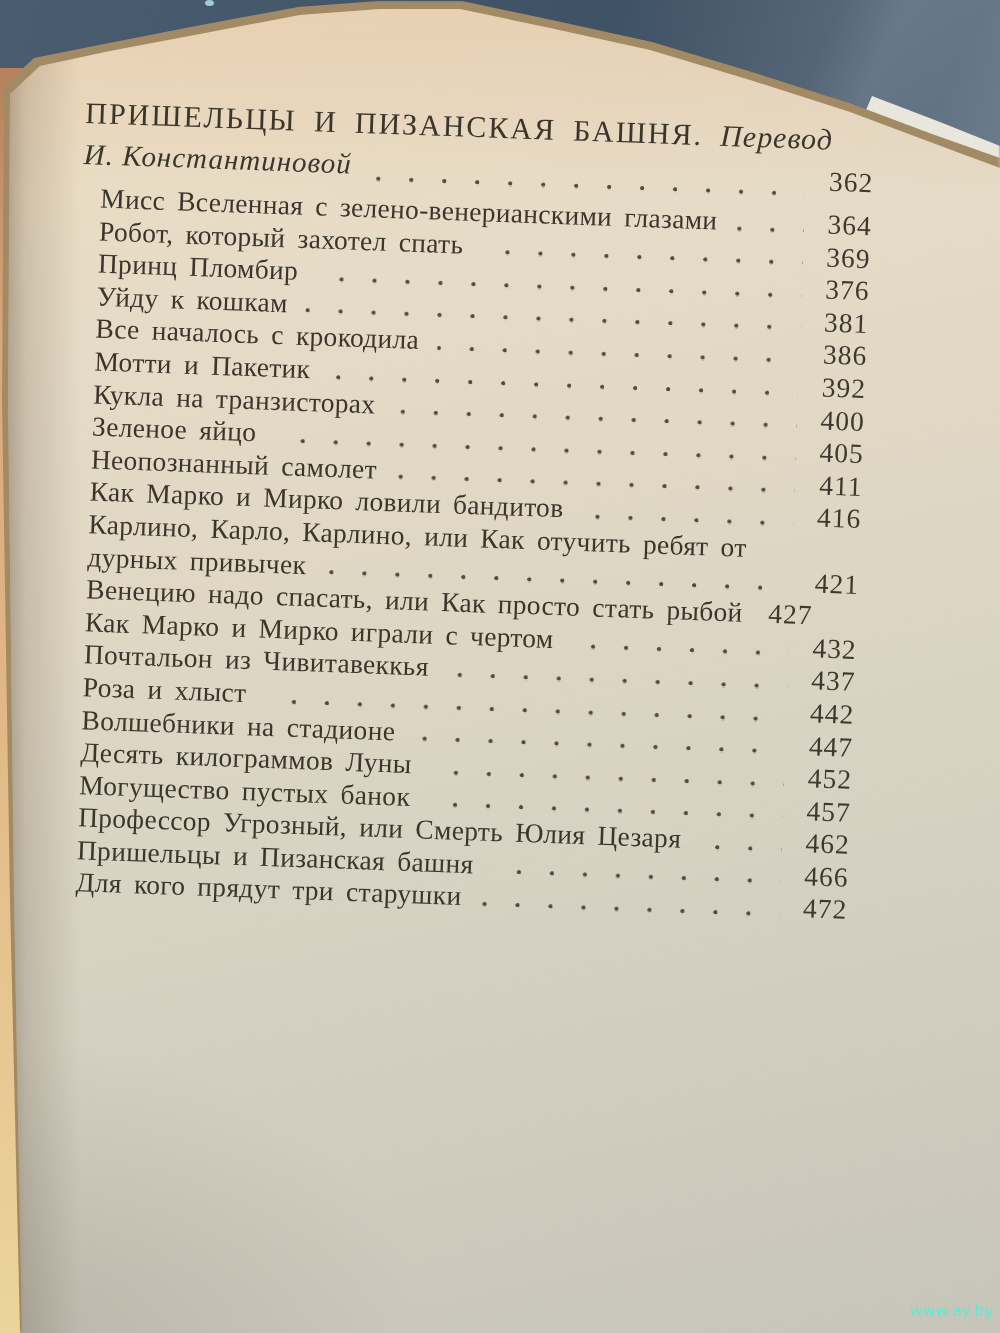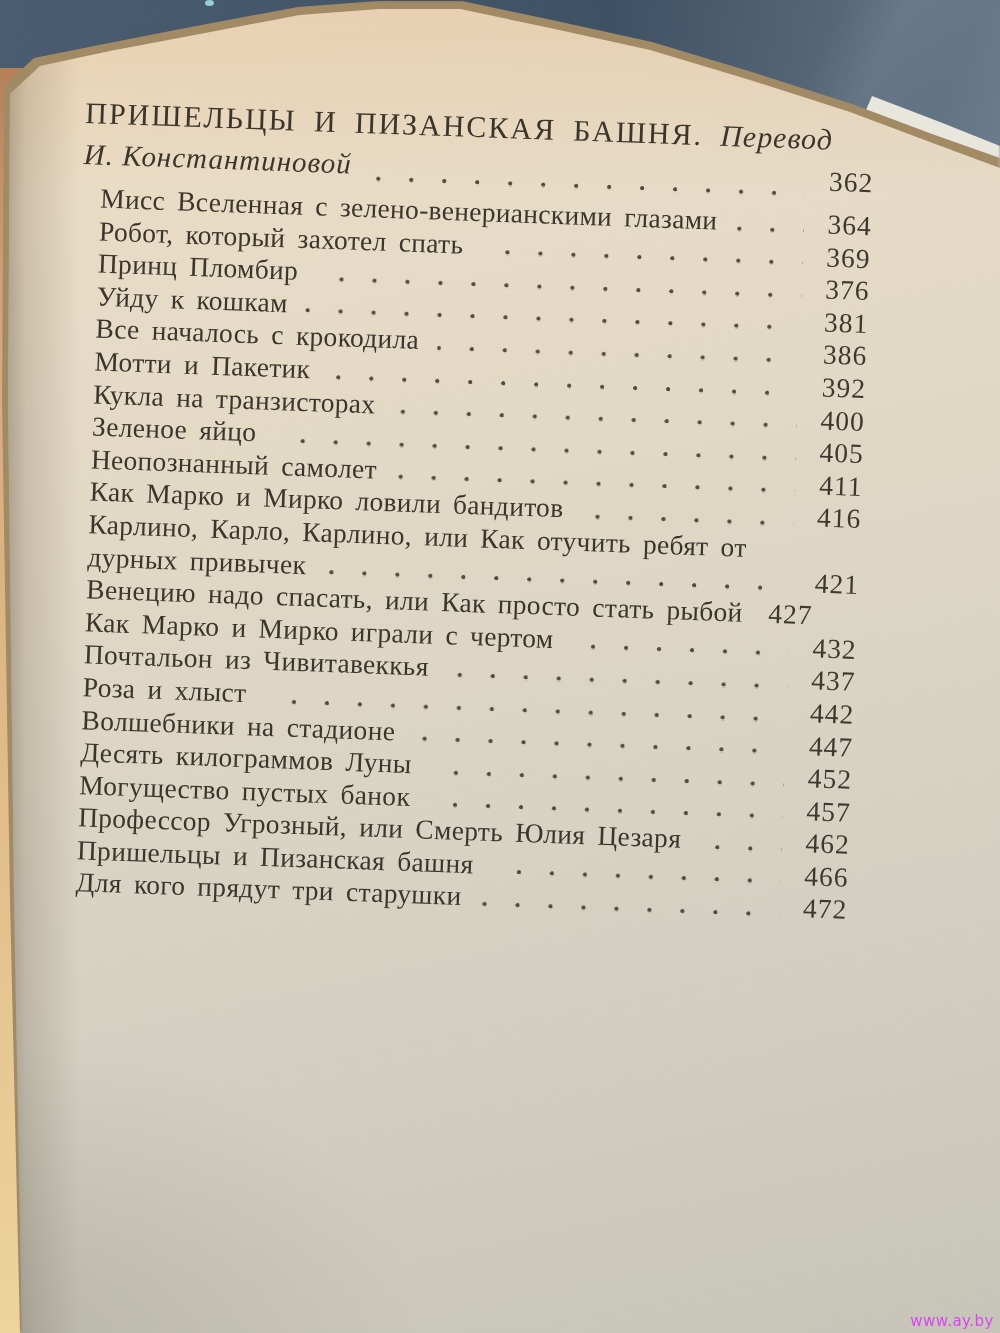--- a/index.html
+++ b/index.html
@@ -70,23 +70,23 @@
     flex:1;height:5px;align-self:flex-end;margin:0 12px 7px 18px;
     background-image:radial-gradient(circle at 2.2px 2.2px, rgba(62,54,42,0.88) 1.7px, rgba(0,0,0,0) 2.4px);
     background-size:33px 5px;background-repeat:repeat-x;background-position:right bottom;
   }
   .spacer{width:14px;}
   .num{
     min-width:56px;text-align:right;font-size:27.5px;font-style:normal;
     letter-spacing:1px;color:#3e382e;
   }
   .watermark{
-    position:absolute;right:6px;bottom:3px;
+    position:absolute;right:6px;bottom:13px;
     font-family:"DejaVu Sans","Liberation Sans",sans-serif;
-    font-size:15px;color:#d946ef;letter-spacing:0.5px;
+    font-size:15px;color:#5eead4;letter-spacing:0.5px;
   }
 </style>
 </head>
 <body>
 
 <div class="scene">
   <div class="table-surface"></div>
   <div class="dust-fleck"></div>
   <div class="adjacent-page-sliver"></div>
   <div class="fore-edge"></div>

